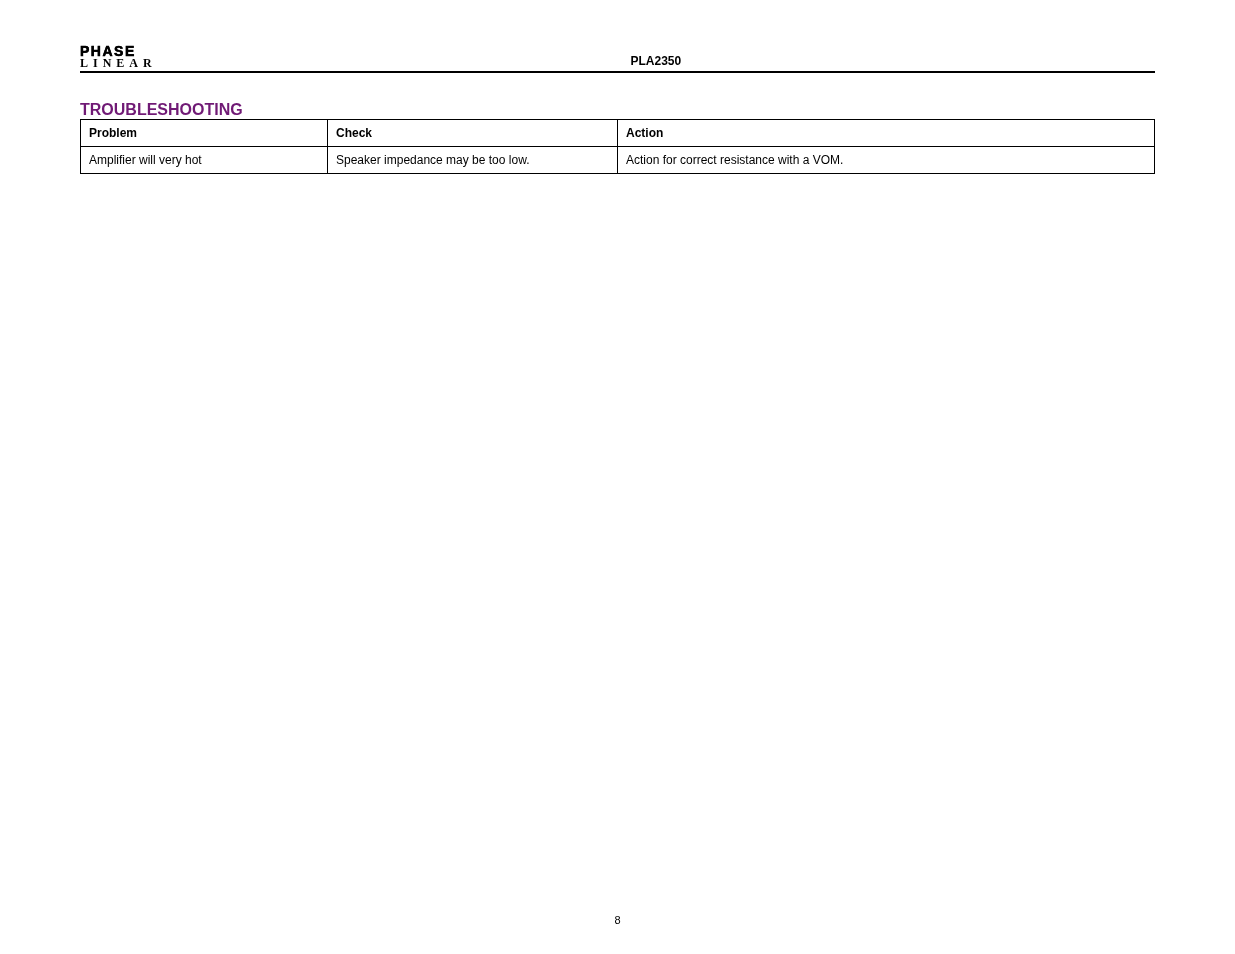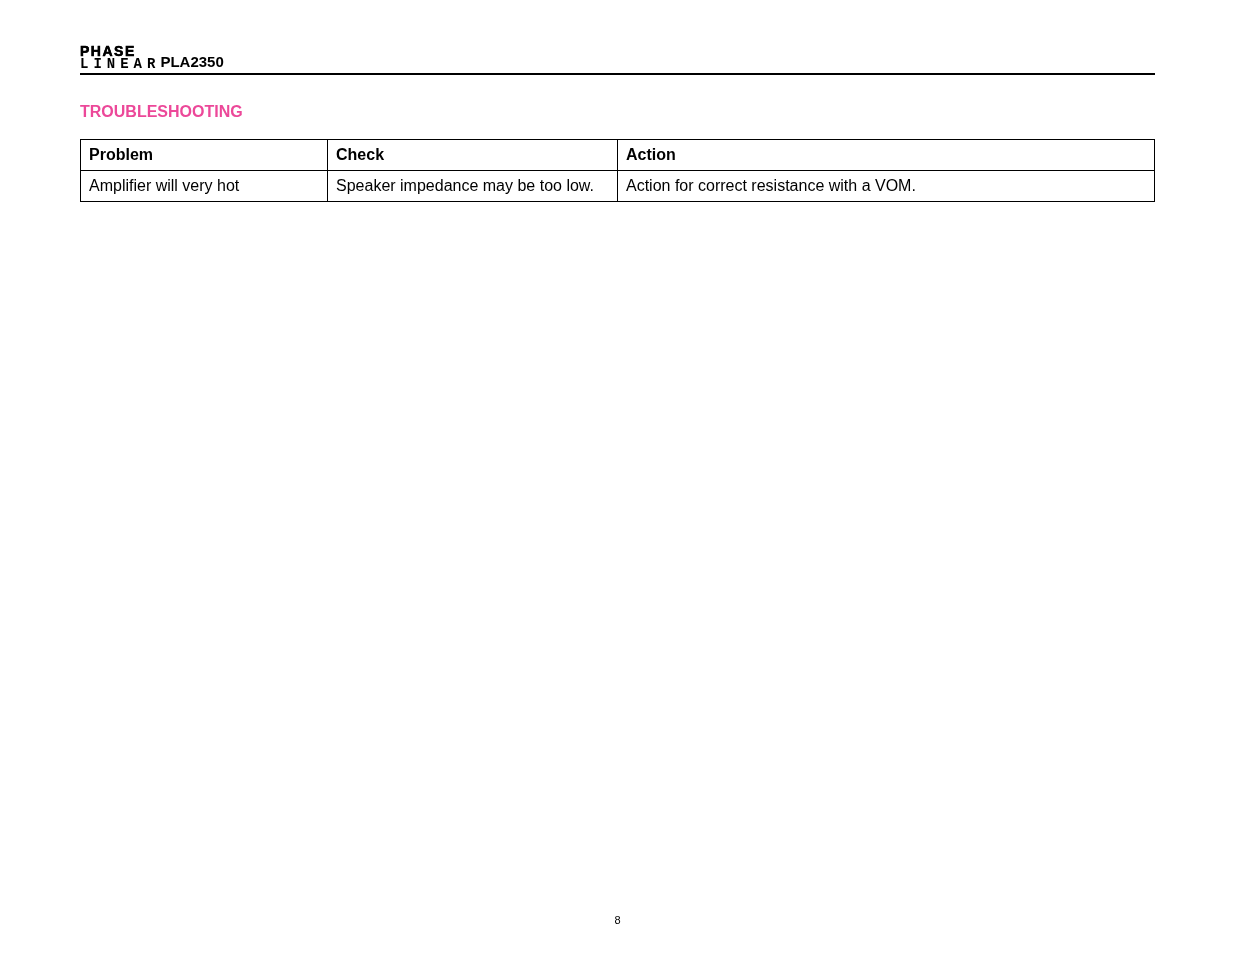--- a/index.html
+++ b/index.html
@@ -31,50 +31,50 @@
     .logo-main {
       font-family: Arial, sans-serif;
       font-size: 14px;
       font-weight: 900;
       letter-spacing: 1.5px;
       color: #000;
       -webkit-text-stroke: 0.5px #000;
       text-shadow: 0 0 0.3px #000;
     }
     .logo-sub {
-      font-family: Liberation Mono, monospace;
-      font-size: 14px;
+      font-family: Liberation Serif, serif;
+      font-size: 12px;
       font-weight: 700;
       letter-spacing: 5px;
       color: #000;
       margin-top: -1px;
     }
     .header-title {
       flex: 1;
-      text-align: left;
-      font-size: 15px;
+      text-align: center;
+      font-size: 12px;
       font-weight: 700;
       color: #000;
       padding-bottom: 1px;
     }
     .troubleshooting-title {
       font-size: 16px;
       font-weight: 700;
-      color: #ec4899;
-      margin-bottom: 18px;
+      color: #701a75;
+      margin-bottom: 0;
     }
     table {
       border-collapse: collapse;
       width: 100%;
     }
     th, td {
       border: 1px solid #000;
       text-align: left;
       vertical-align: top;
-      font-size: 16px;
+      font-size: 12px;
       color: #000;
     }
     th {
       font-weight: 700;
       padding: 6px 8px;
     }
     td {
       padding: 6px 8px;
     }
     th:nth-child(1), td:nth-child(1) { width: 23%; }

